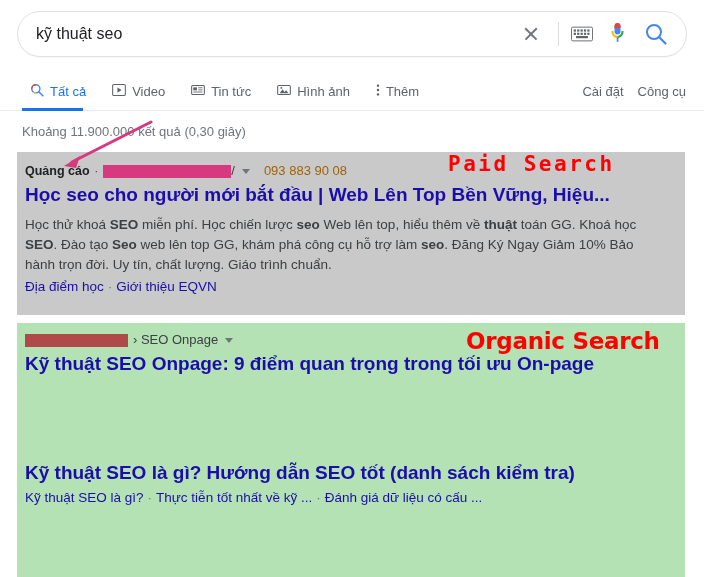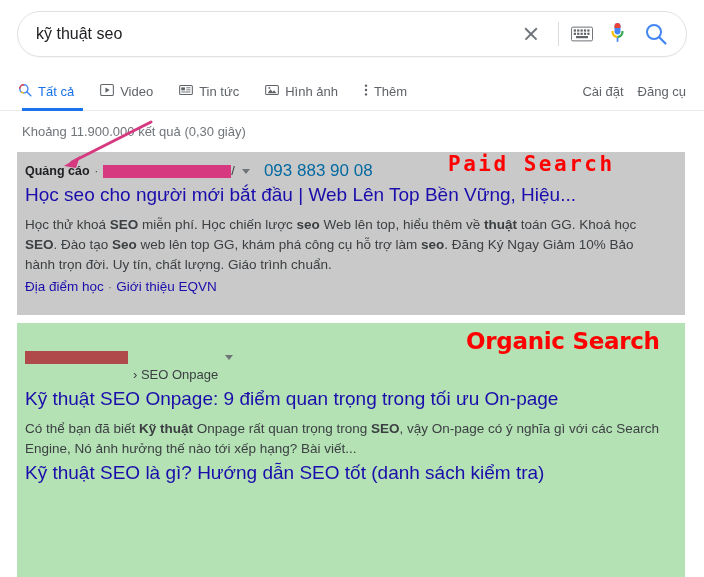--- a/index.html
+++ b/index.html
@@ -39,21 +39,21 @@
   .clear-x::after  { transform: rotate(-45deg); }
   .divider { width:1px; height:24px; background:#dadce0; margin: 0 12px 0 6px; }
   .kbd-ic { margin-right: 16px; }
   .mic-ic { margin-right: 18px; }
   .srch-ic { margin-right: 2px; }
 
   
   .tabsrow {
     position:absolute; left:0; top:72px; width:704px; height:40px;
   }
-  .tabs { position:absolute; left: 18px; top:0; display:flex; align-items:center; height:38px; }
+  .tabs { position:absolute; left: 30px; top:0; display:flex; align-items:center; height:38px; }
   .tab {
     display:flex; align-items:center; height:38px; margin-right: 26px;
     font-size: 13px; color:#5f6368; cursor:pointer; white-space:nowrap;
   }
   .tab.active { color:#1a73e8; }
   .tab .tlabel { margin-left: 6px; }
   .tab-underline {
     position:absolute; left: 22px; top: 36px; width: 61px; height: 3px; background:#1a73e8;
   }
   .hairline { position:absolute; left:0; top:38px; width:704px; height:1px; background:#ebebeb; }
@@ -88,25 +88,25 @@
     display:inline-block; height:13px; vertical-align:middle;
   }
   .redact-pink { background:#d6397f; }
   .redact-red  { background:#b04a4a; }
   .urltail { color:#3c4043; font-size:13px; }
   .caret {
     display:inline-block; width:0; height:0; margin-left:7px;
     border-left:4px solid transparent; border-right:4px solid transparent;
     border-top:5px solid #70757a;
   }
-  .phone { margin-left: 14px; font-size:17px; color:#0369a1; }
+  .phone { margin-left: 14px; font-size:13px; color:#a16207; }
   .crumb { color:#3c4043; font-size:13px; }
   .rtitle {
     font-size:19px; line-height:26px; color:#1a0dab; margin-top:2px;
-    font-weight:normal; cursor:pointer;
+    font-weight:bold; cursor:pointer;
   }
   .rdesc { font-size:13.5px; line-height:20px; color:#3c4043; margin-top:7px; }
   .rdesc b { font-weight:bold; }
   .sitelinks { font-size:13.5px; line-height:20px; color:#1a0dab; margin-top:2px; }
   .sitelinks .sl { cursor:pointer;margin-top:13px; }
   .sitelinks .sl-sep { color:#70757a; margin:0 4px; }
   .date { color:#70757a; }
 
   
   .anno {
@@ -228,21 +228,21 @@
           </svg>
         </span>
         <span class="tlabel">Thêm</span>
       </div>
     </div>
 
     <div class="tab-underline"></div>
 
     <div class="rtools">
       <span class="rt">Cài đặt</span>
-      <span class="rt">Đăng cụ</span>
+      <span class="rt">Công cụ</span>
     </div>
   </div>
 
   <div class="stats">Khoảng 11.900.000 kết quả (0,30 giây)</div>
 
   <div class="hl-paid"></div>
   <div class="hl-organic"></div>
 
   <div class="result" style="top:162px;">
     <div class="meta">
@@ -260,31 +260,31 @@
       <span>Giảm 10% Bảo hành trọn đời. Uy tín, chất lượng. Giáo trình chuẩn.</span>
     </div>
     <div class="sitelinks">
       <span class="sl">Địa điểm học</span><span class="sl-sep">·</span><span class="sl">Giới thiệu EQVN</span>
     </div>
   </div>
 
   <div class="result" style="top:331px;">
     <div class="meta">
       <span class="redact redact-red" style="width:103px;"></span>
-      <span class="crumb" style="margin-left:5px;margin-top:35px;">› SEO Onpage</span>
+      <span class="crumb" style="margin-left:5px;">› SEO Onpage</span>
       <span class="caret"></span>
     </div>
     <div class="rtitle">Kỹ thuật SEO Onpage: 9 điểm quan trọng trong tối ưu On-page</div>
-    <div class="rdesc">
-      <span>Có thể bạn đã biết </span><b>Kỹ thuật</b><span> Onpage rất quan trọng trong </span><b>SEO</b><span>, vậy On-page có ý nghĩa gì với các Search Engine, Nó ảnh hưởng thế nào tới xếp hạng? Bài viết...</span>
-    </div>
   </div>
 
   <div class="result" style="top:458px;">
     <div class="rtitle">Kỹ thuật SEO là gì? Hướng dẫn SEO tốt (danh sách kiểm tra)</div>
+    <div class="sitelinks">
+      <span class="sl">Kỹ thuật SEO là gì?</span><span class="sl-sep">·</span><span class="sl">Thực tiễn tốt nhất về kỹ ...</span><span class="sl-sep">·</span><span class="sl">Đánh giá dữ liệu có cấu ...</span>
+    </div>
   </div>
 
   <div class="anno anno-paid">Paid Search</div>
   <div class="anno anno-organic">Organic Search</div>
 
   <svg class="arrow" viewBox="0 0 110 52">
     <line x1="101" y1="4" x2="22" y2="44" stroke="#d6397f" stroke-width="3" stroke-linecap="round"></line>
     <polygon points="14,48 30,38 26,50" fill="#d6397f"></polygon>
   </svg>
 

